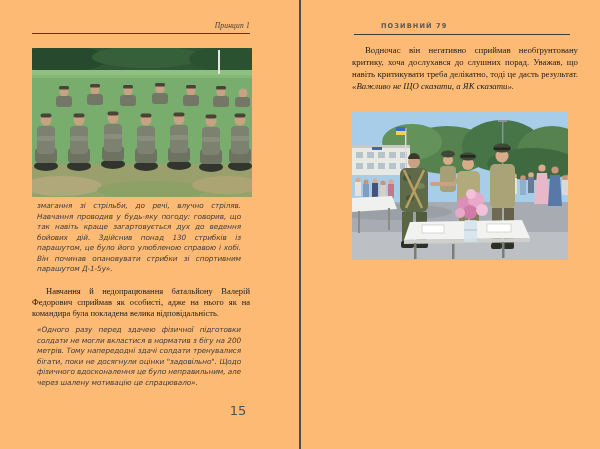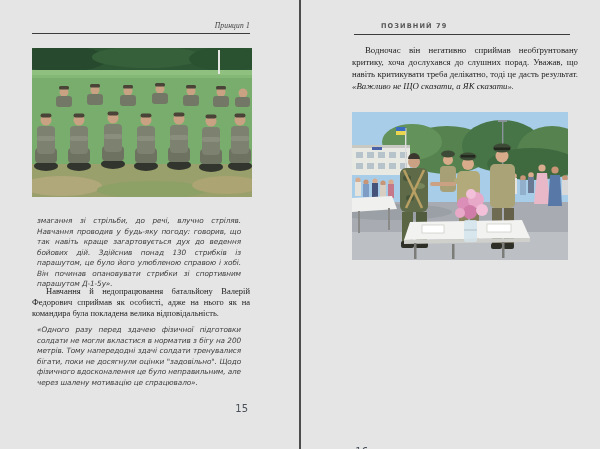--- a/index.html
+++ b/index.html
@@ -1,33 +1,33 @@
 <!DOCTYPE html>
 <html><head>
 <meta charset="utf-8">
 <style>
   html,body{margin:0;padding:0;background:#ffffff;}
-  .spread{position:relative;width:600px;height:449px;background:#e5e5e5;overflow:hidden;
+  .spread{position:relative;width:600px;height:449px;background:#fdba74;overflow:hidden;
           font-family:"Liberation Serif",serif;}
   .abs{position:absolute;}
   .divider{left:299px;top:0;width:2px;height:449px;background:#4c4c4c;}
   
   .lp-header-text{left:32px;top:21px;width:218px;text-align:right;
      font-style:italic;font-size:7.5px;color:#3a3a3a;letter-spacing:.2px;}
   .lp-rule{left:32px;top:33px;width:218px;height:1px;background:#3c3c3c;}
   .lp-photo{left:32px;top:48px;width:220px;height:149px;}
   .quote-par{font-family:"DejaVu Sans",sans-serif;font-style:italic;
      font-size:7.3px;line-height:10.5px;color:#3e3e3e;text-align:justify;
      letter-spacing:-0.1px;}
-  .lp-quote1{left:37px;top:216px;width:204px;}
+  .lp-quote1{left:37px;top:201px;width:204px;}
   .lp-body{left:32px;top:286px;width:218px;font-size:8.5px;line-height:11px;
      color:#1c1c1c;text-align:justify;text-indent:14px;}
   .lp-quote2{left:37px;top:325px;width:204px;}
-  .pagenum{font-family:"DejaVu Sans",sans-serif;font-size:10px;color:#49505a;
-     width:20px;text-align:right;}
+  .pagenum{font-family:"DejaVu Sans",sans-serif;font-size:13px;color:#49505a;
+     width:20px;text-align:center;}
   .lp-num{left:228px;top:403px;}
   .rp-num{left:348px;top:403px;margin-top:43px;}
   
   .rp-header{left:354px;top:22px;font-family:"DejaVu Sans",sans-serif;
      font-weight:bold;font-size:6.6px;letter-spacing:1.1px;color:#565656;padding-left:27px;}
   .rp-rule{left:354px;top:34px;width:216px;height:1px;background:#3c3c3c;}
   .rp-para{left:352px;top:44px;width:226px;font-size:8.8px;line-height:12px;
      color:#1c1c1c;text-align:justify;text-indent:13px;}
   .rp-para .qi{font-style:italic;}
   .rp-photo{left:352px;top:112px;width:216px;height:148px;}

